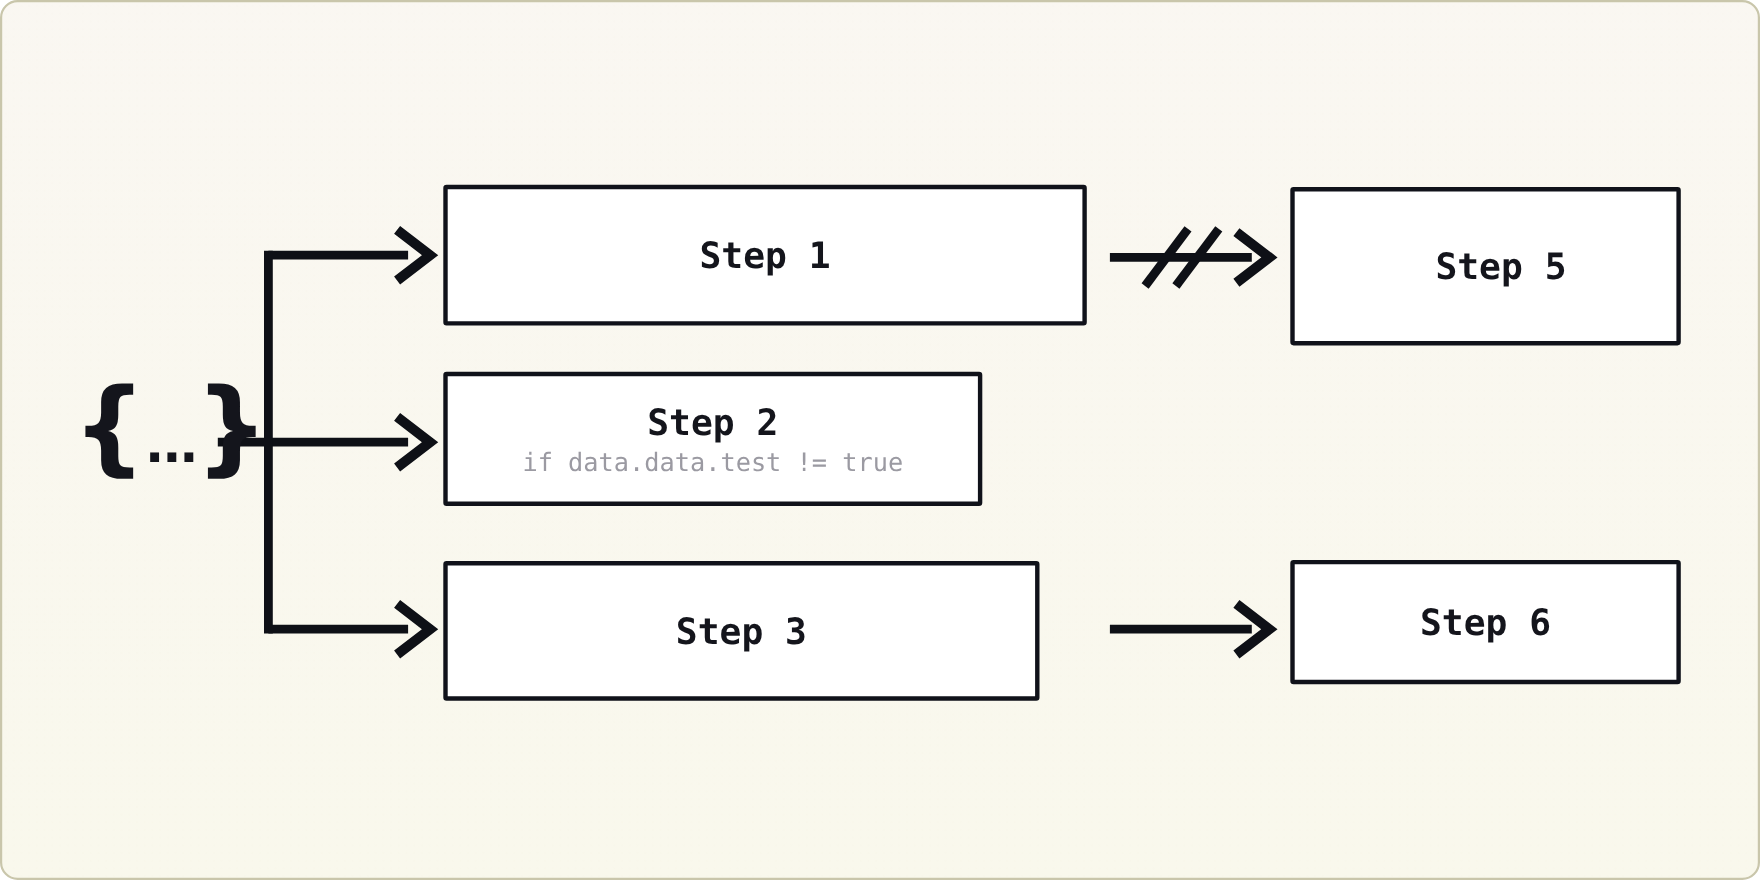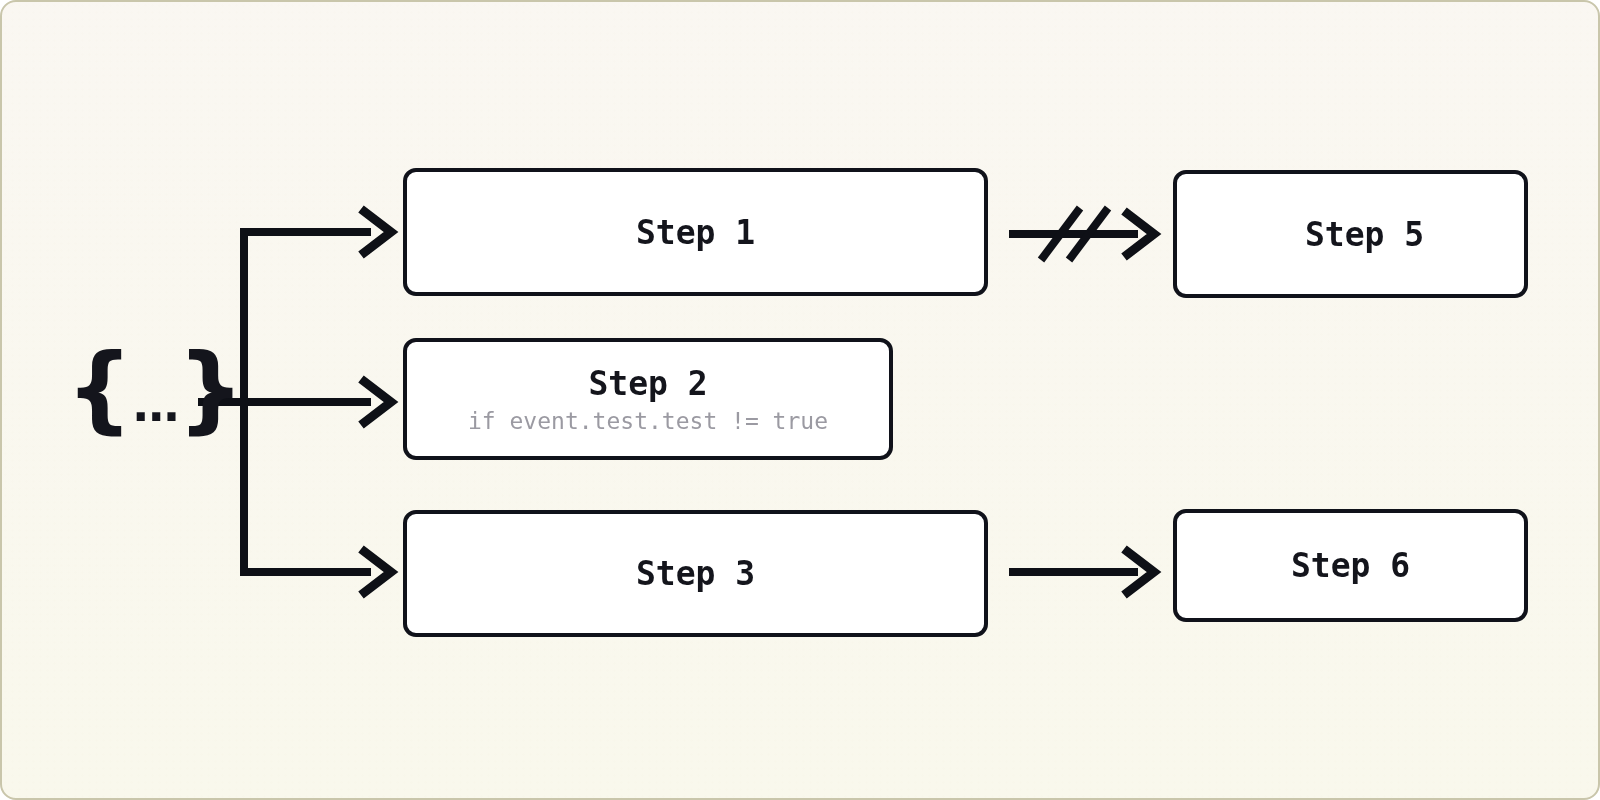--- a/index.html
+++ b/index.html
@@ -43,21 +43,21 @@
     fill: none;
     stroke: #0e1016;
     stroke-width: 8;
     stroke-linecap: butt;
   }
 
   .node {
     position: absolute;
     background: #ffffff;
     border: 4px solid #10121a;
-    border-radius: 13px;
+    border-radius: 3px;
     display: flex;
     flex-direction: column;
     align-items: center;
     justify-content: center;
   }
   .node-label {
     font-family: "DejaVu Sans Mono", monospace;
     font-weight: bold;
     font-size: 33px;
     color: #14151c;
@@ -67,22 +67,22 @@
     margin-top: 5px;
     font-family: "DejaVu Sans Mono", monospace;
     font-weight: normal;
     font-size: 23px;
     color: #9b9aa2;
     white-space: pre;
   }
 
   .node-step1 { left: 401px; top: 166px; width: 585px; height: 128px; }
   .node-step2 { left: 401px; top: 336px; width: 490px; height: 122px; }
-  .node-step3 { left: 401px; top: 508px; width: 585px; height: 127px; }
-  .node-step5 { left: 1171px; top: 168px; width: 355px; height: 128px; padding-left: 28px; }
+  .node-step3 { left: 401px; top: 508px; width: 542px; height: 127px; }
+  .node-step5 { left: 1171px; top: 168px; width: 355px; height: 144px; padding-left: 28px; }
   .node-step6 { left: 1171px; top: 507px; width: 355px; height: 113px; }
 
   .payload-symbol {
     position: absolute;
     left: 64px;
     top: 340px;
     display: flex;
     align-items: baseline;
     color: #14151c;
     font-family: "DejaVu Sans", sans-serif;
@@ -120,21 +120,21 @@
     <span class="dots">...</span>
     <span class="brace">}</span>
   </div>
 
   <div class="node node-step1">
     <div class="node-label">Step 1</div>
   </div>
 
   <div class="node node-step2">
     <div class="node-label">Step 2</div>
-    <div class="node-condition">if event.test.test != true</div>
+    <div class="node-condition">if data.data.test != true</div>
   </div>
 
   <div class="node node-step3">
     <div class="node-label">Step 3</div>
   </div>
 
   <div class="node node-step5">
     <div class="node-label">Step 5</div>
   </div>
 

